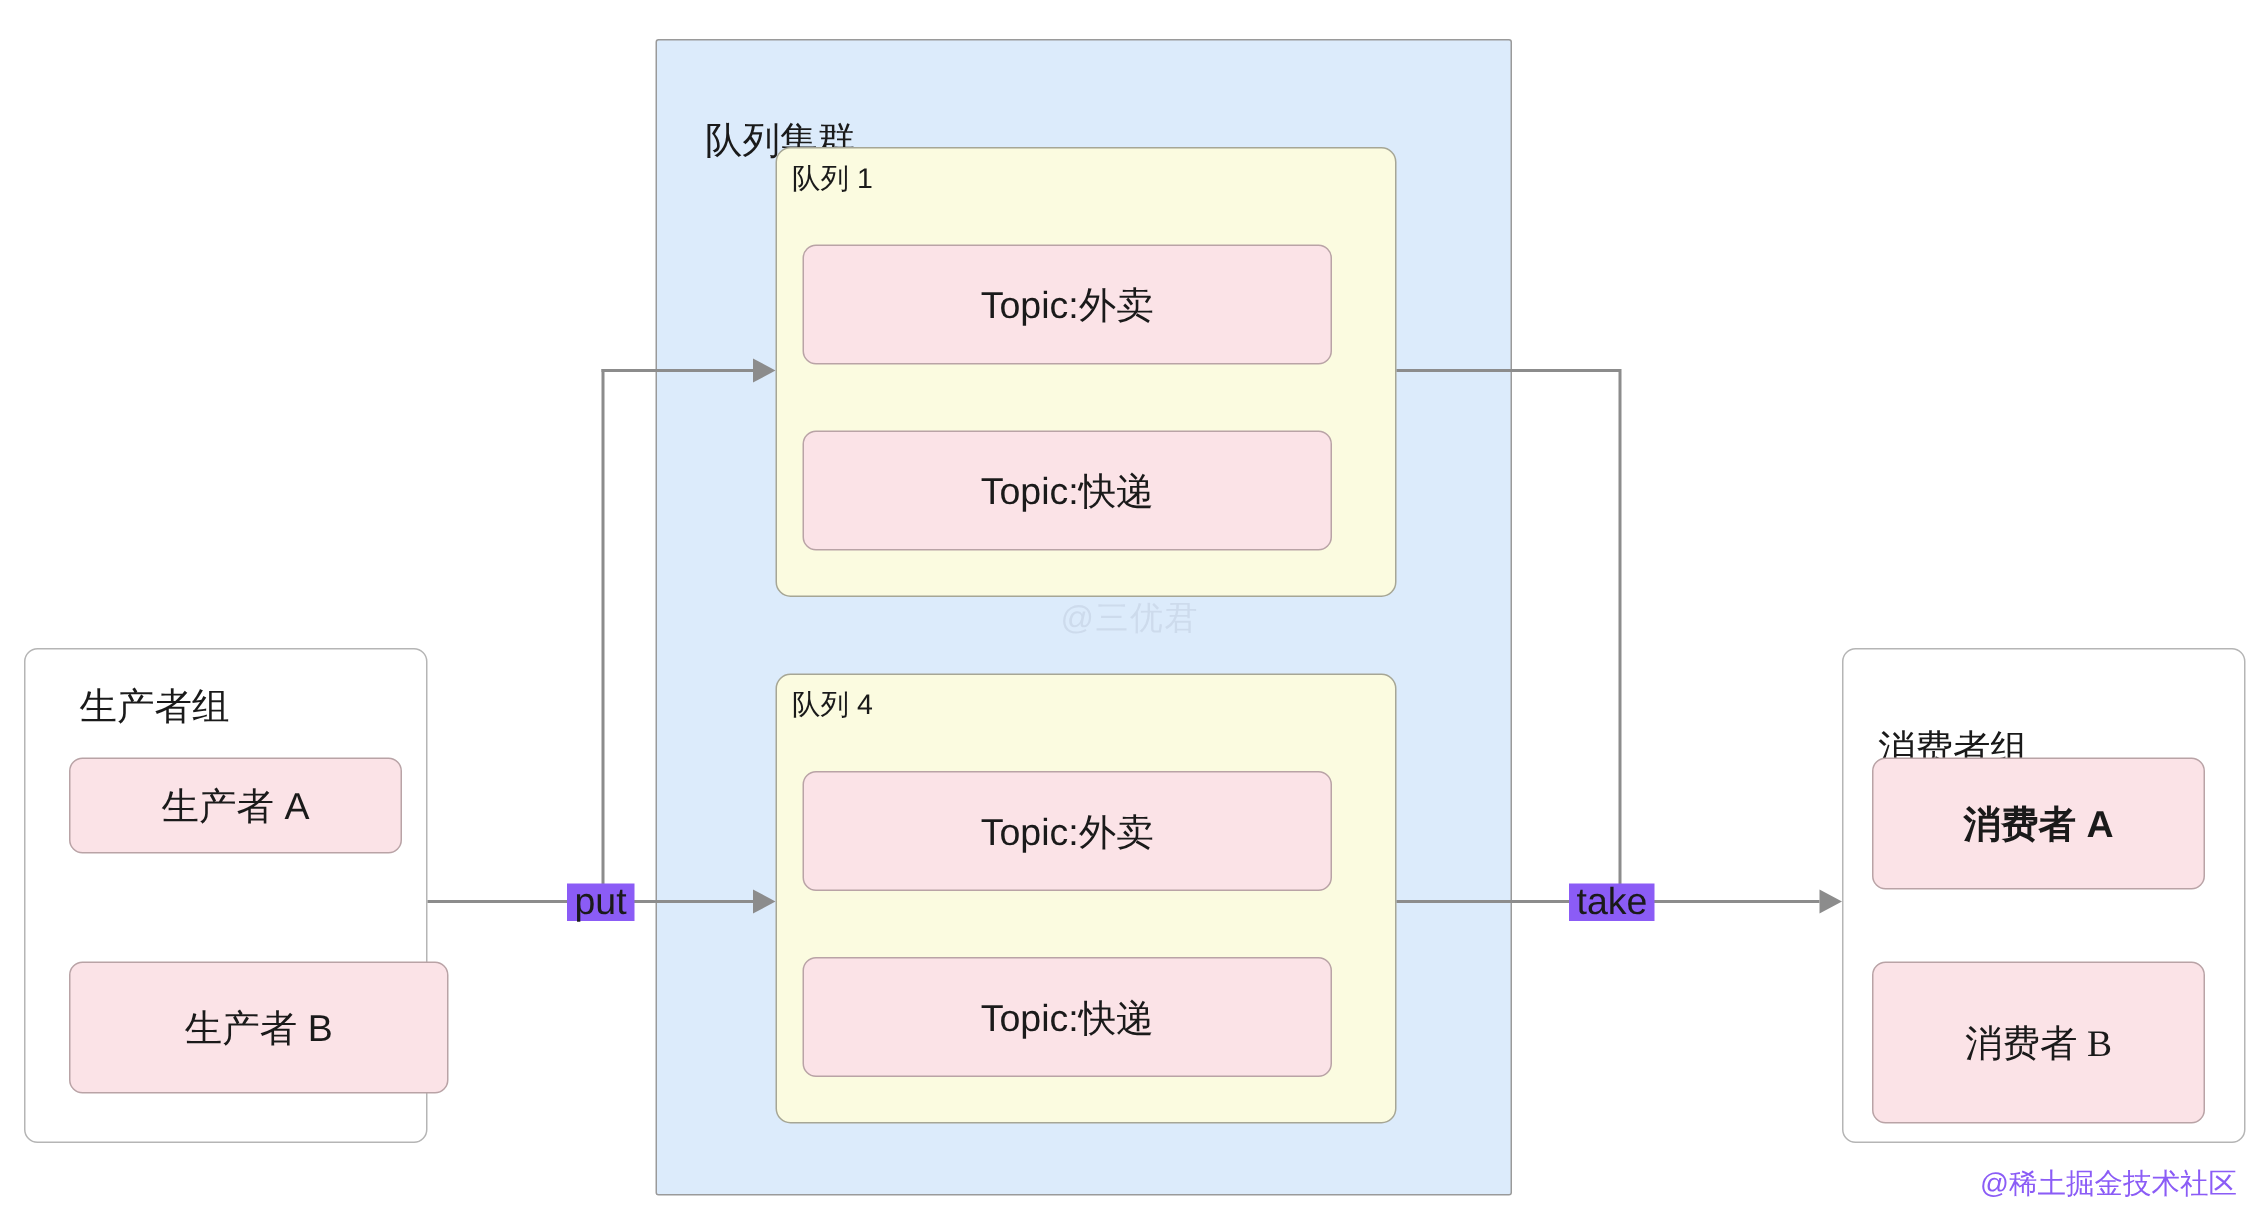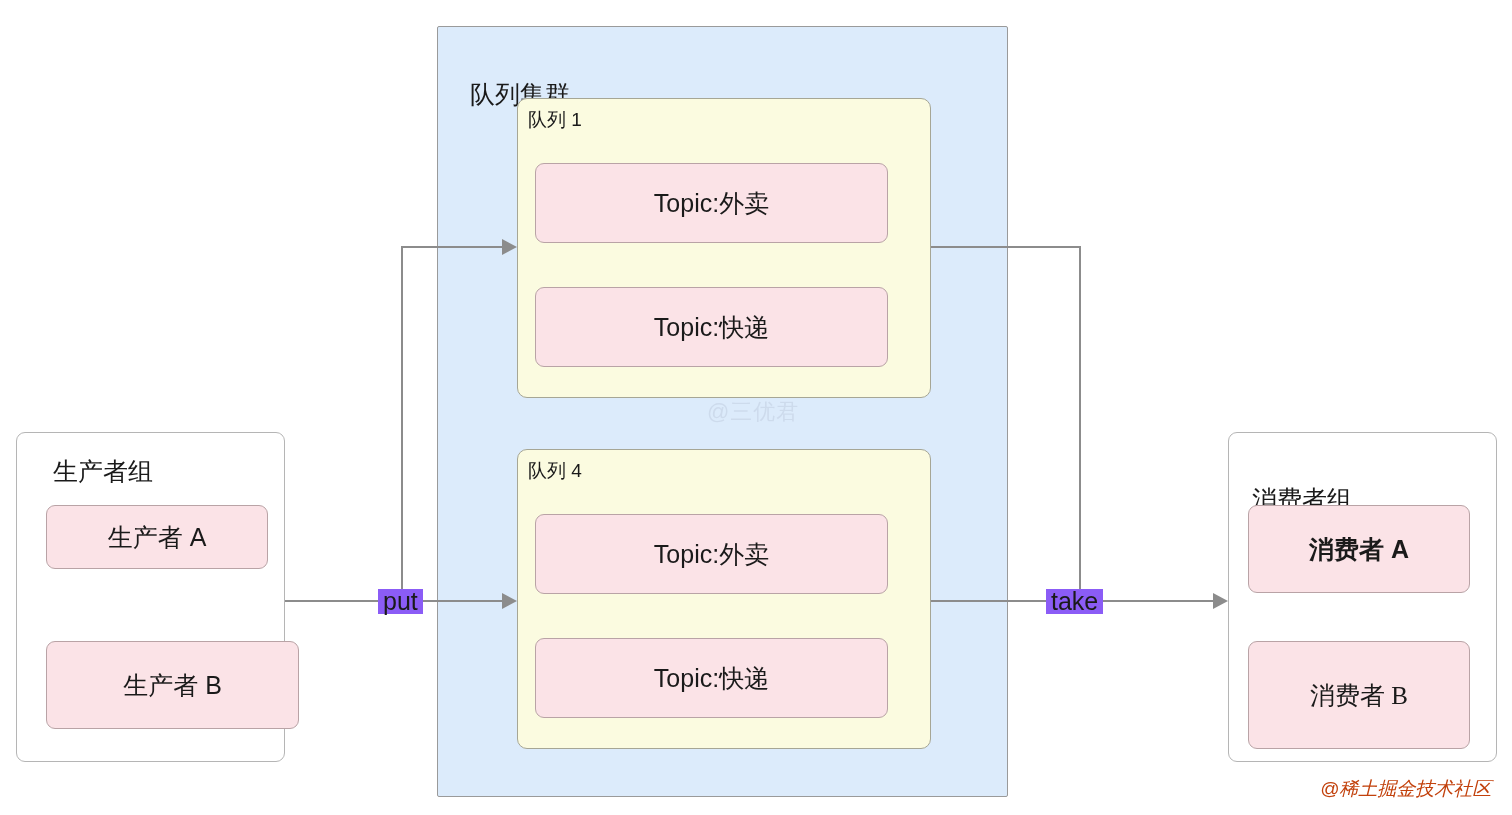--- a/index.html
+++ b/index.html
@@ -101,23 +101,22 @@
     position: absolute;
     font-size: 22px;
     color: #c9d6e8;
     opacity: 0.75;
     white-space: nowrap;
     letter-spacing: 1px;
   }
   .watermark-corner {
     position: absolute;
     font-size: 19px;
-    color: #c2410c;
+    color: #8b5cf6;
     white-space: nowrap;
-    font-style: italic;
   }
 </style>
 </head>
 <body>
 
 <div id="canvas">
 
   <div class="box cluster-box" style="left:437px; top:26px; width:571px; height:771px;"></div>
   <div class="cluster-title" style="left:470px; top:46px;">队列集群</div>
 

